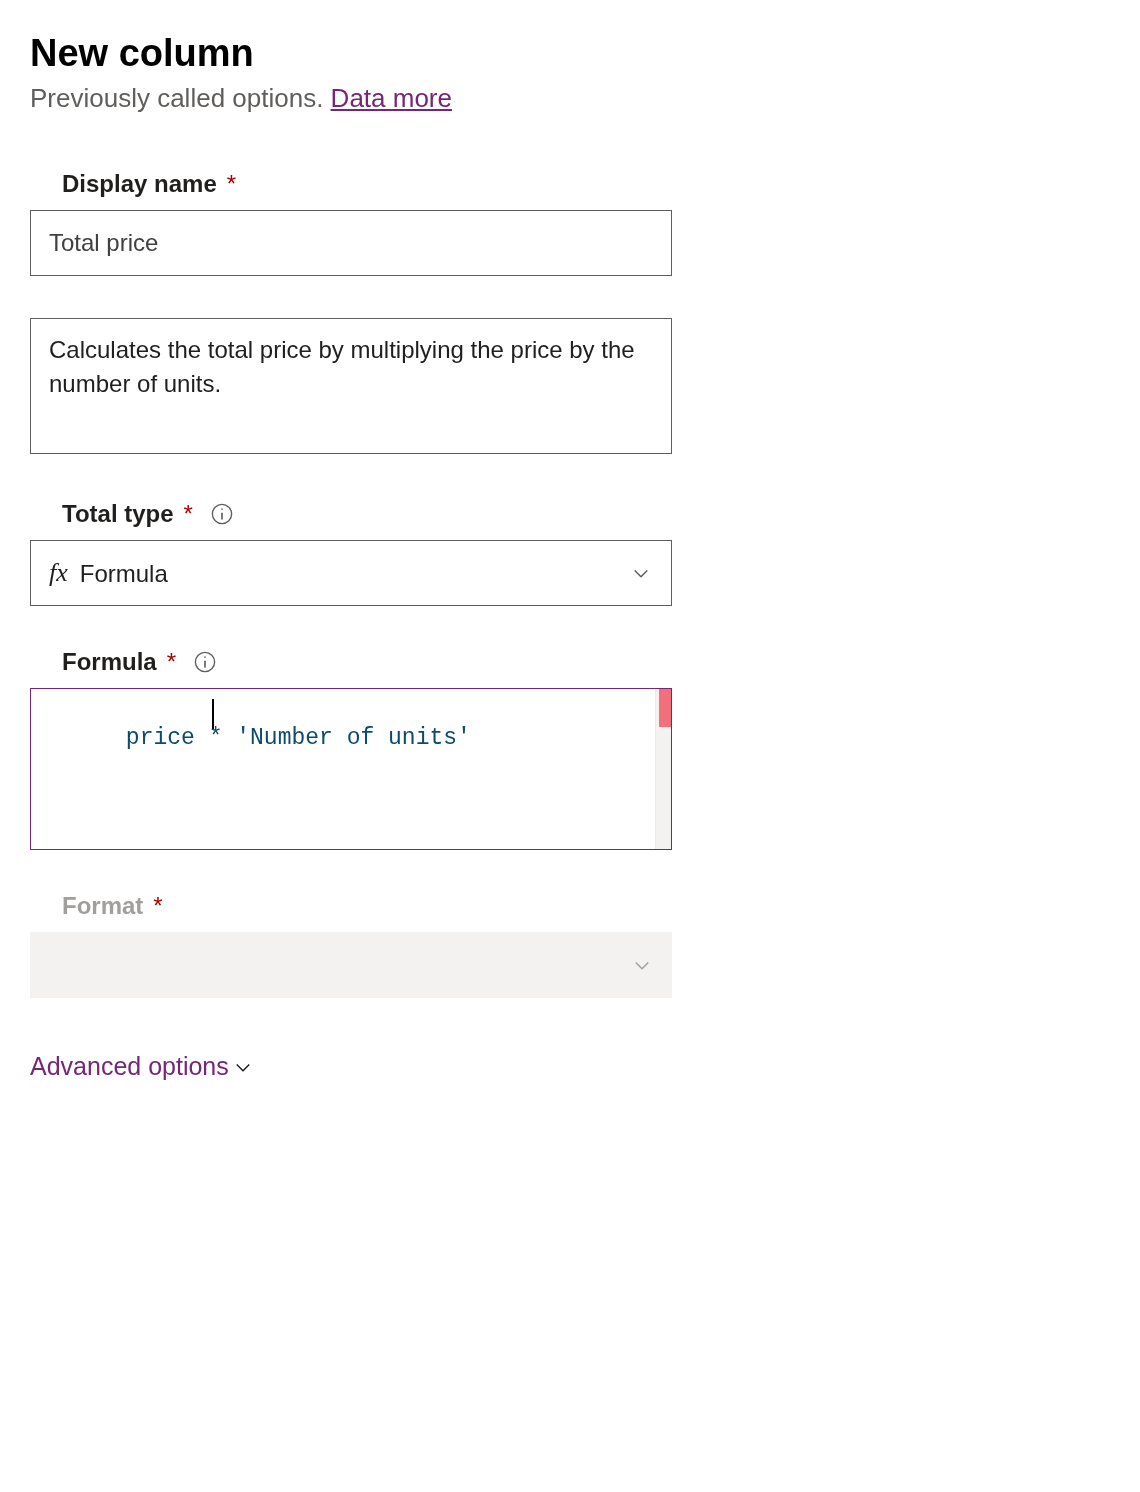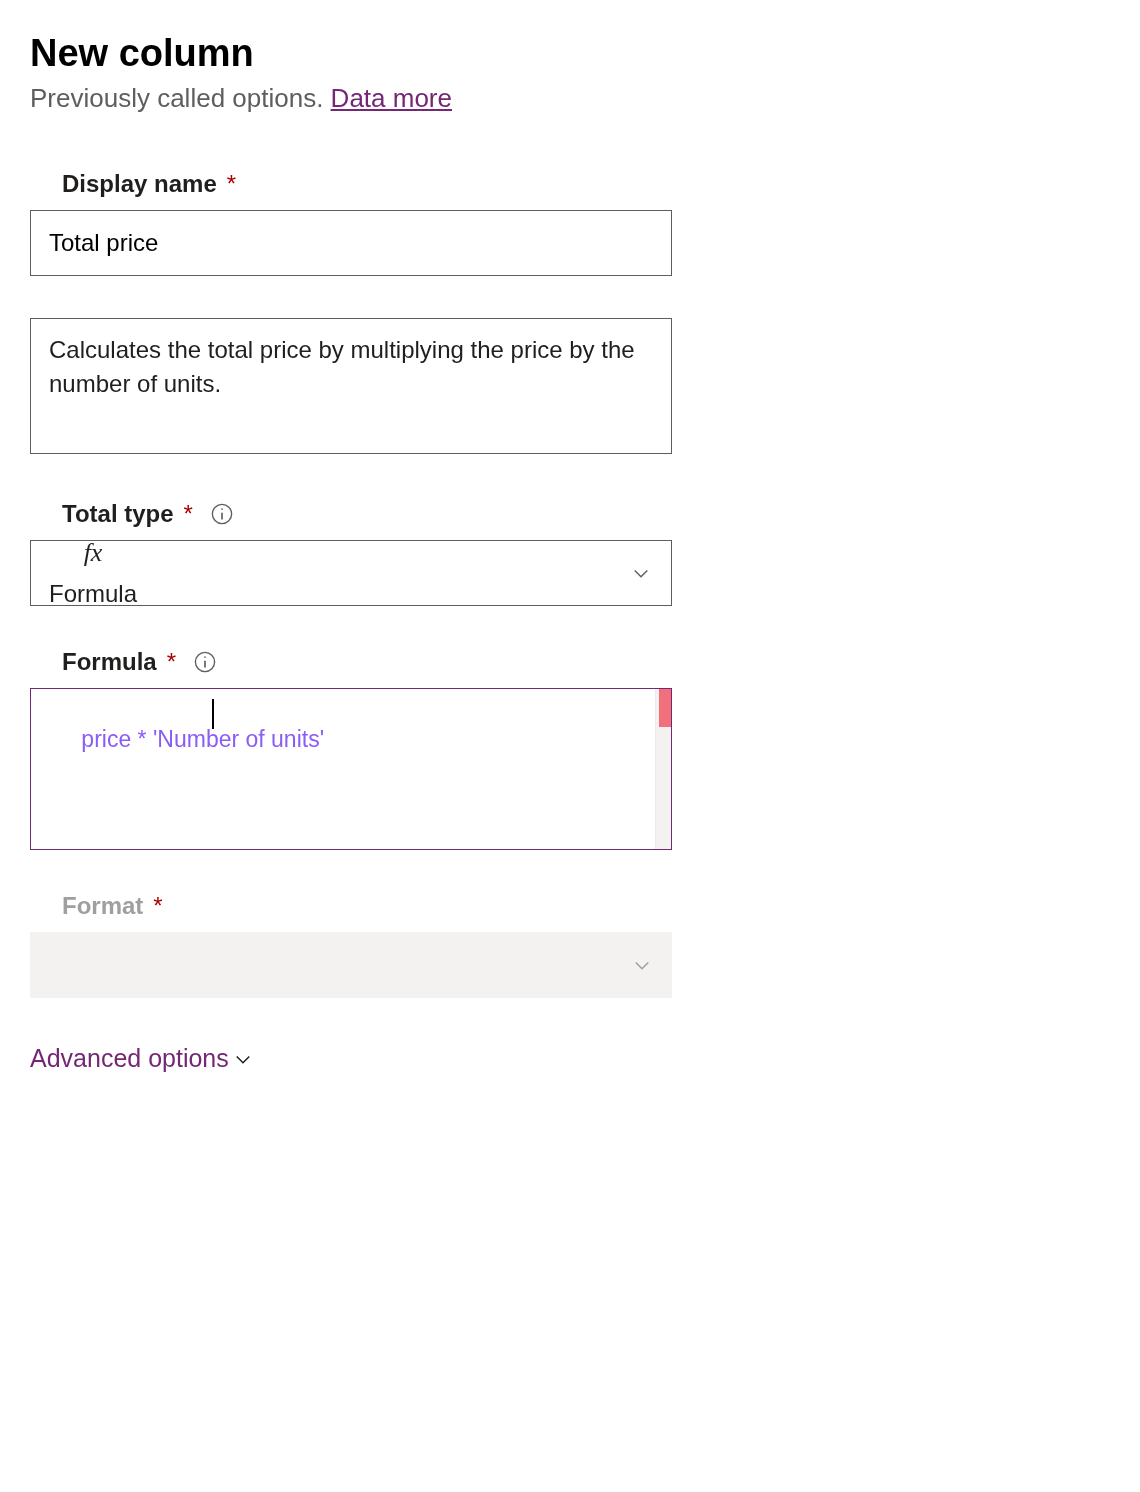--- a/index.html
+++ b/index.html
@@ -57,21 +57,21 @@
       margin-left: 10px;
     }
     .info-icon svg { width: 22px; height: 22px; }
     .text-input {
       width: 642px;
       height: 66px;
       border: 1px solid #605e5c;
       padding: 0 18px;
       font-size: 24px;
       font-family: inherit;
-      color: #000000;
+      color: #404040;
       background: #fff;
     }
     .textarea-input {
       width: 642px;
       height: 136px;
       border: 1px solid #605e5c;
       padding: 14px 18px;
       font-size: 24px;
       font-family: inherit;
       color: #201f1e;
@@ -86,23 +86,22 @@
       padding: 0 18px;
       font-size: 24px;
       display: flex;
       align-items: center;
       justify-content: space-between;
       background: #fff;
       cursor: pointer;
     }
     .select-left {
       display: flex;
-      align-items: center;
+      align-items: flex-end;
       gap: 12px;
-      flex-direction: column;
     }
     .fx-icon {
       font-style: italic;
       font-family: "Times New Roman", serif;
       font-size: 26px;
       color: #201f1e;
     }
     .chevron {
       width: 24px;
       height: 24px;
@@ -116,23 +115,23 @@
       height: 162px;
       border: 1px solid #742774;
       font-size: 24px;
       background: #fff;
       position: relative;
       display: flex;
     }
     .formula-content {
       flex: 1;
       padding: 10px 12px;
-      font-family: Liberation Sans, sans-serif;
+      font-family: Liberation Mono, monospace;
       font-size: 23px;
-      color: #8b5cf6;
+      color: #0c4a6e;
       white-space: pre;
       position: relative;
     }
     .formula-cursor {
       position: absolute;
       top: 10px;
       left: 181px;
       width: 2px;
       height: 30px;
       background: #000;
@@ -163,21 +162,21 @@
       cursor: default;
     }
     .advanced-toggle {
       display: inline-flex;
       align-items: center;
       gap: 2px;
       font-size: 25px;
       color: #742774;
       font-weight: 400;
       cursor: pointer;
-      margin-top: 4px;
+      margin-top: 12px;
       text-align: center;
     }
   </style>
 </head>
 <body>
 
 
 
 <h1 class="page-title">New column</h1>
 <p class="subtitle">

